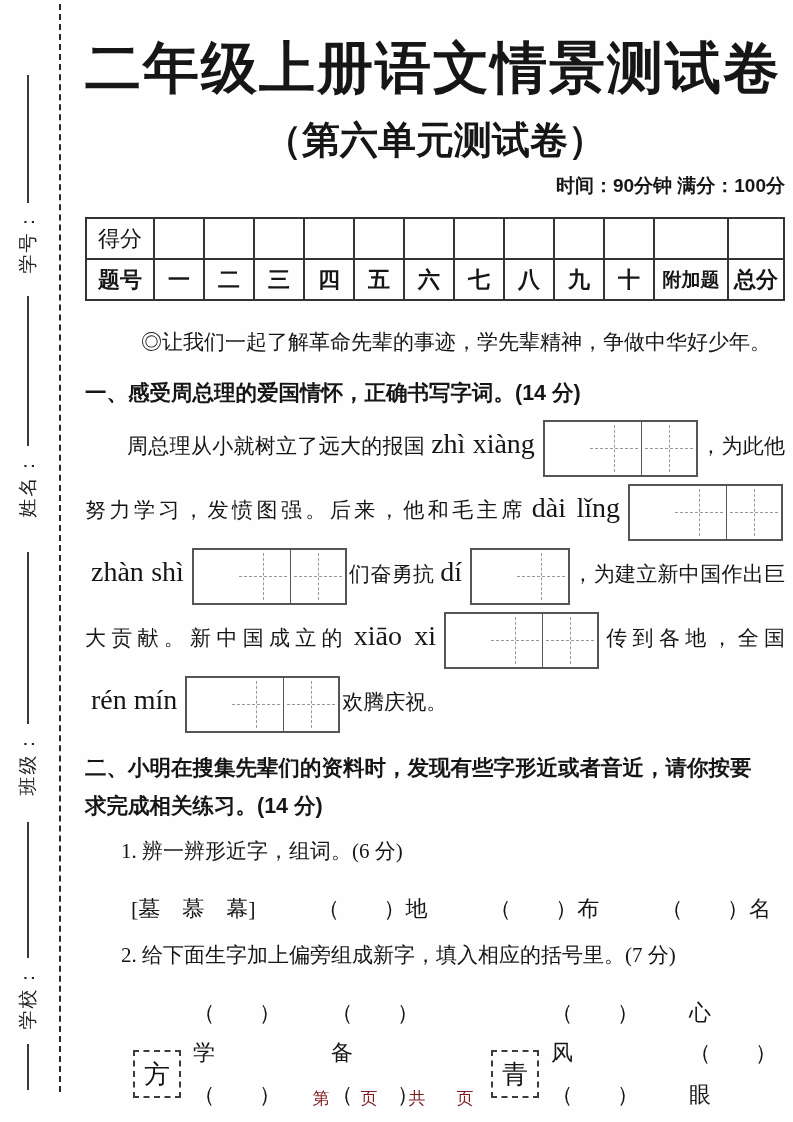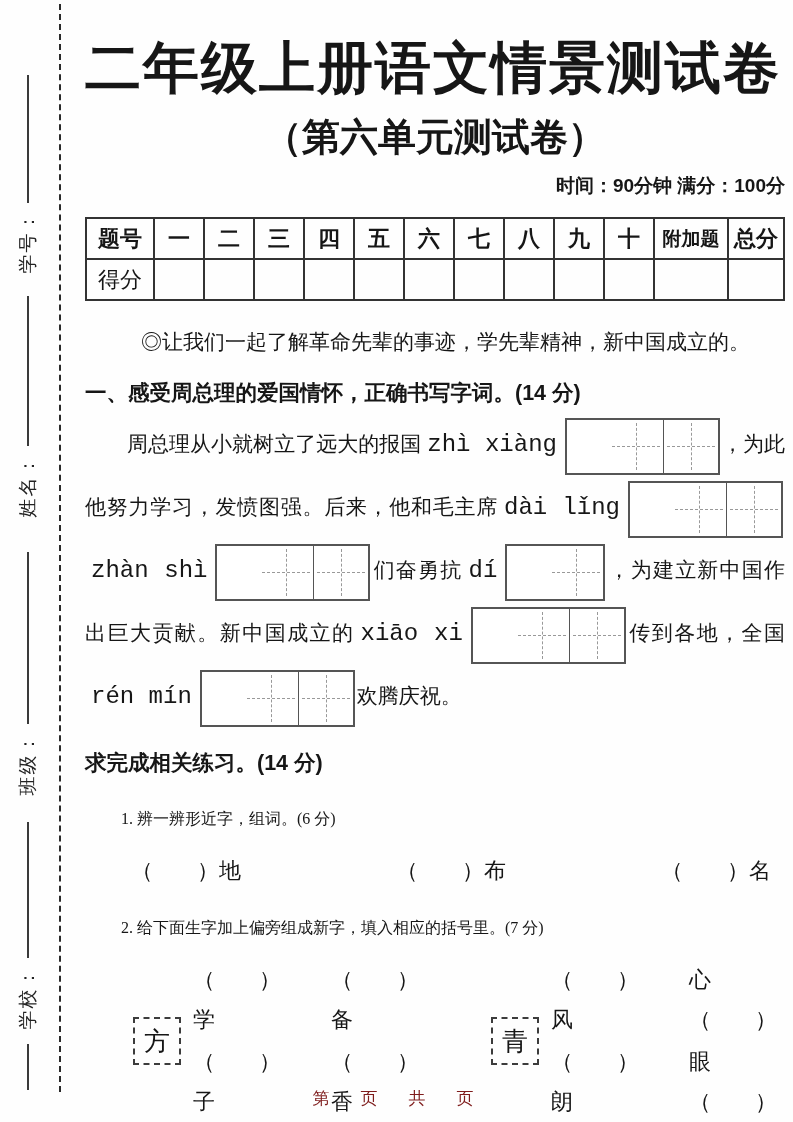--- a/index.html
+++ b/index.html
@@ -10,43 +10,43 @@
   .side-line{position:absolute;left:27px;width:2px;background:#3a3a3a;}
   .sl1{top:75px;height:128px;} .sl2{top:296px;height:150px;} .sl3{top:552px;height:172px;}
   .sl4{top:822px;height:136px;} .sl5{top:1044px;height:46px;}
   .side-label{position:absolute;left:14px;width:26px;display:flex;align-items:center;justify-content:center;}
   .side-label span{transform:rotate(-90deg);white-space:nowrap;font-size:19px;letter-spacing:2px;color:#222;}
   .lb1{top:206px;height:72px;} .lb2{top:450px;height:72px;} .lb3{top:726px;height:76px;} .lb4{top:958px;height:80px;}
   
   .content{position:absolute;left:85px;top:0;width:700px;}
   .title{margin-top:24px;font-family:"Liberation Sans",sans-serif;font-weight:bold;
          font-size:56px;line-height:88px;text-align:left;letter-spacing:2px;white-space:nowrap;}
-  .subtitle{font-family:Liberation Mono, monospace;font-weight:bold;font-size:38px;line-height:56px;text-align:center;}
+  .subtitle{font-family:Liberation Sans, sans-serif;font-weight:bold;font-size:38px;line-height:56px;text-align:center;}
   .meta{font-family:"Liberation Sans",sans-serif;font-weight:bold;font-size:19px;line-height:24px;
         text-align:right;margin-top:6px;margin-bottom:19px;}
   
   table.score{width:700px;border-collapse:collapse;table-layout:fixed;}
   table.score td{border:2px solid #333;height:39px;text-align:center;font-size:22px;padding:0;}
   table.score td:first-child{width:66px;}
   table.score td:nth-child(12){width:72px;font-size:19px;}
   table.score td:last-child{width:54px;}
   .st-head{font-weight:bold;}
   
   .motto{margin:26px 0 0 0;padding-left:56px;font-size:21px;line-height:30px;}
   .h1{margin:20px 0 0 0;font-family:"Liberation Sans",sans-serif;font-weight:bold;font-size:21.5px;line-height:32px;}
   .s1-para{margin-top:4px;font-size:21px;line-height:62px;text-align:justify;text-indent:2em;}
-  .pinyin{font-family:Liberation Mono, monospace;font-size:24px;padding:0 6px;white-space:nowrap;}
+  .pinyin{font-family:Liberation Serif, serif;font-size:28px;padding:0 6px;white-space:nowrap;}
   .tzg{display:inline-block;vertical-align:middle;border:2px solid #555;line-height:0;background:#fff;margin:0 2px;}
   .tzg-cell{display:inline-block;position:relative;width:54px;height:53px;}
   .tzg-cell + .tzg-cell{border-left:1.5px solid #555;}
   .tzg-cell::before{content:"";position:absolute;left:3px;right:3px;top:50%;border-top:1.5px dashed #999;}
   .tzg-cell::after{content:"";position:absolute;top:3px;bottom:3px;left:50%;border-left:1.5px dashed #999;}
   .h2{margin-top:16px;font-family:"Liberation Sans",sans-serif;font-weight:bold;font-size:21.5px;}
   .h2 div{line-height:38px;}
-  .q-title{margin-top:20px;padding-left:36px;font-size:16px;line-height:33px;}
+  .q-title{margin-top:10px;padding-left:36px;font-size:21px;line-height:33px;}
   .q1-rows{padding-left:46px;width:640px;}
   .q1-row{display:flex;justify-content:space-between;font-size:22px;line-height:40px;}
   .q2-groups{margin-top:12px;padding-left:48px;display:flex;gap:64px;}
   .q2-group{display:flex;align-items:center;gap:12px;}
   .radical-box{width:44px;height:44px;border:2.5px dashed #3c3c3c;display:flex;align-items:center;justify-content:center;
                font-size:26px;flex:0 0 auto;}
   .q2-col{display:flex;flex-direction:column;gap:2px;}
   .q2-row{display:flex;gap:42px;font-size:22px;line-height:40px;}
   .footer{position:absolute;bottom:12px;left:0;width:100%;text-align:center;
           font-size:17px;letter-spacing:7px;color:#7f1d1d;}
@@ -77,64 +77,66 @@
   <div class="cut-line"></div>
 
   <div class="content">
     <div class="title">二年级上册语文情景测试卷</div>
     <div class="subtitle">（第六单元测试卷）</div>
     <div class="meta">时间：90分钟  满分：100分</div>
 
     <table class="score">
       <tbody id="score-table">
           <tr>
+            <td>得分</td>
+            <td></td>
+            <td></td>
+            <td></td>
+            <td></td>
+            <td></td>
+            <td></td>
+            <td></td>
+            <td></td>
+            <td></td>
+            <td></td>
+            <td></td>
+            <td></td>
+          </tr>
+          <tr>
             <td class="st-head">题号</td>
             <td class="st-head">一</td>
             <td class="st-head">二</td>
             <td class="st-head">三</td>
             <td class="st-head">四</td>
             <td class="st-head">五</td>
             <td class="st-head">六</td>
             <td class="st-head">七</td>
             <td class="st-head">八</td>
             <td class="st-head">九</td>
             <td class="st-head">十</td>
             <td class="st-head">附加题</td>
             <td class="st-head">总分</td>
           </tr>
-          <tr>
-            <td>得分</td>
-            <td></td>
-            <td></td>
-            <td></td>
-            <td></td>
-            <td></td>
-            <td></td>
-            <td></td>
-            <td></td>
-            <td></td>
-            <td></td>
-            <td></td>
-            <td></td>
-          </tr>
         </tbody>
     </table>
 
-    <p class="motto">◎让我们一起了解革命先辈的事迹，学先辈精神，新中国成立的。</p>
+    <p class="motto">◎让我们一起了解革命先辈的事迹，学先辈精神，争做中华好少年。</p>
 
     <p class="h1">一、感受周总理的爱国情怀，正确书写字词。(14 分)</p>
     <div class="s1-para" id="s1-para"><span>周总理从小就树立了远大的报国</span><span class="pinyin">zhì xiàng</span><span class="tzg"><span class="tzg-cell"></span><span class="tzg-cell"></span></span><span>，为此他努力学习，发愤图强。后来，他和毛主席</span><span class="pinyin">dài lǐng</span><span class="tzg"><span class="tzg-cell"></span><span class="tzg-cell"></span></span><span class="pinyin">zhàn shì</span><span class="tzg"><span class="tzg-cell"></span><span class="tzg-cell"></span></span><span>们奋勇抗</span><span class="pinyin">dí</span><span class="tzg"><span class="tzg-cell"></span></span><span>，为建立新中国作出巨大贡献。新中国成立的</span><span class="pinyin">xiāo xi</span><span class="tzg"><span class="tzg-cell"></span><span class="tzg-cell"></span></span><span>传到各地，全国</span><span class="pinyin">rén mín</span><span class="tzg"><span class="tzg-cell"></span><span class="tzg-cell"></span></span><span>欢腾庆祝。</span></div>
 
     <div class="h2" id="s2-heading">
+        <div>二、小明在搜集先辈们的资料时，发现有些字形近或者音近，请你按要</div>
         <div>求完成相关练习。(14 分)</div>
       </div>
 
     <p class="q-title">1. 辨一辨形近字，组词。(6 分)</p>
     <div class="q1-rows" id="q1-rows">
         <div class="q1-row">
+          <span>[墓　慕　幕]</span>
           <span>（　　）地</span>
           <span>（　　）布</span>
           <span>（　　）名</span>
         </div>
       </div>
 
     <p class="q-title">2. 给下面生字加上偏旁组成新字，填入相应的括号里。(7 分)</p>
     <div class="q2-groups" id="q2-groups">
         <div class="q2-group">
           <div class="radical-box">方</div>

